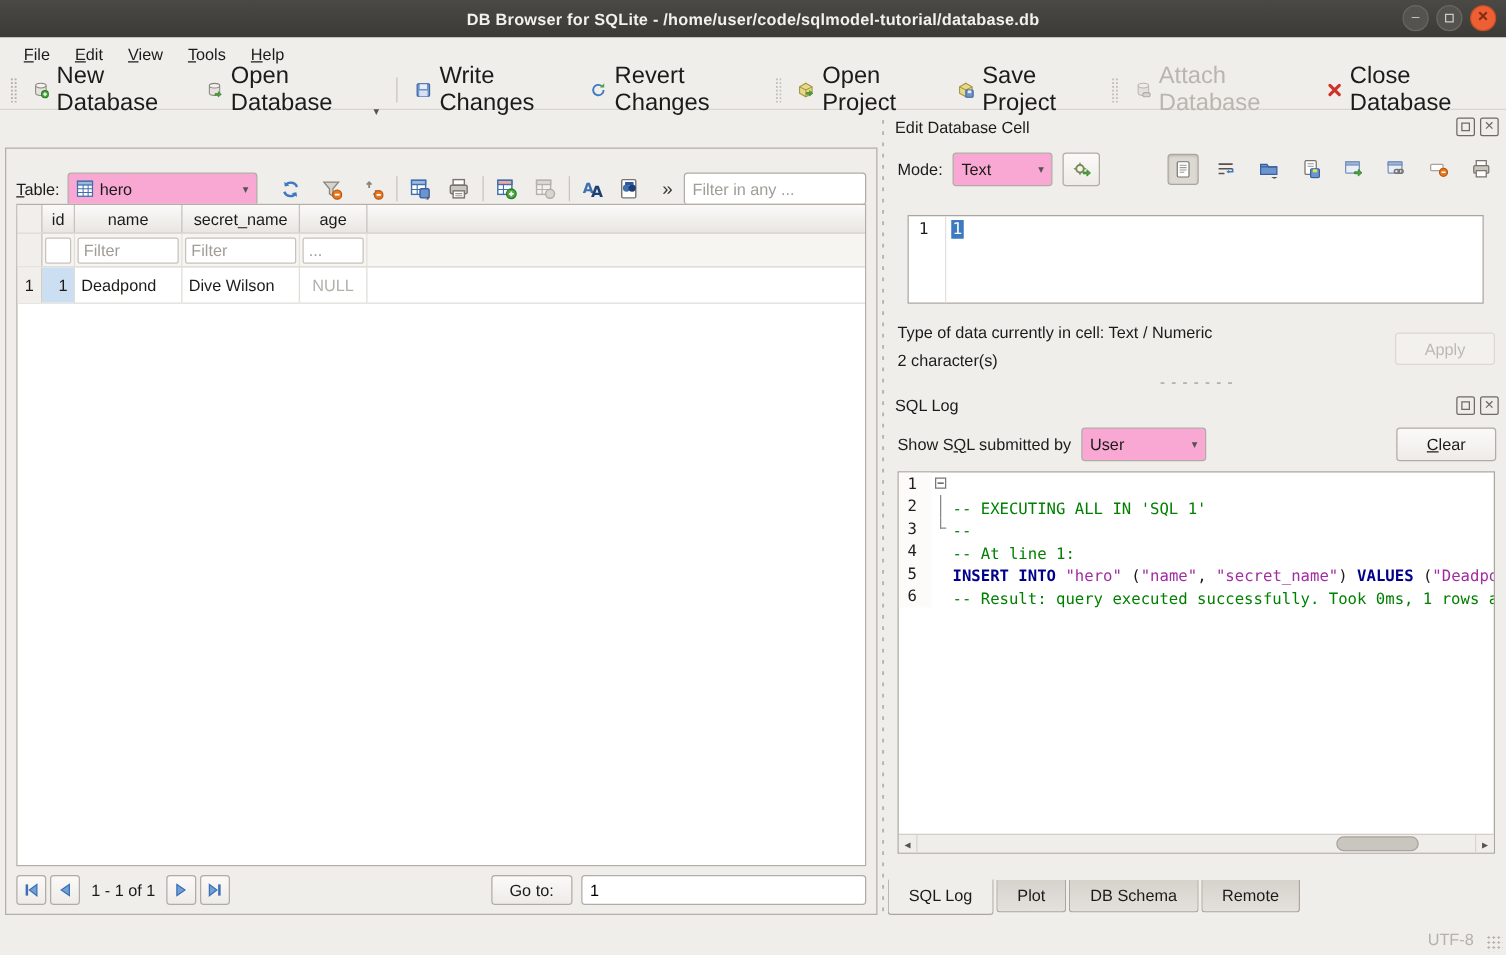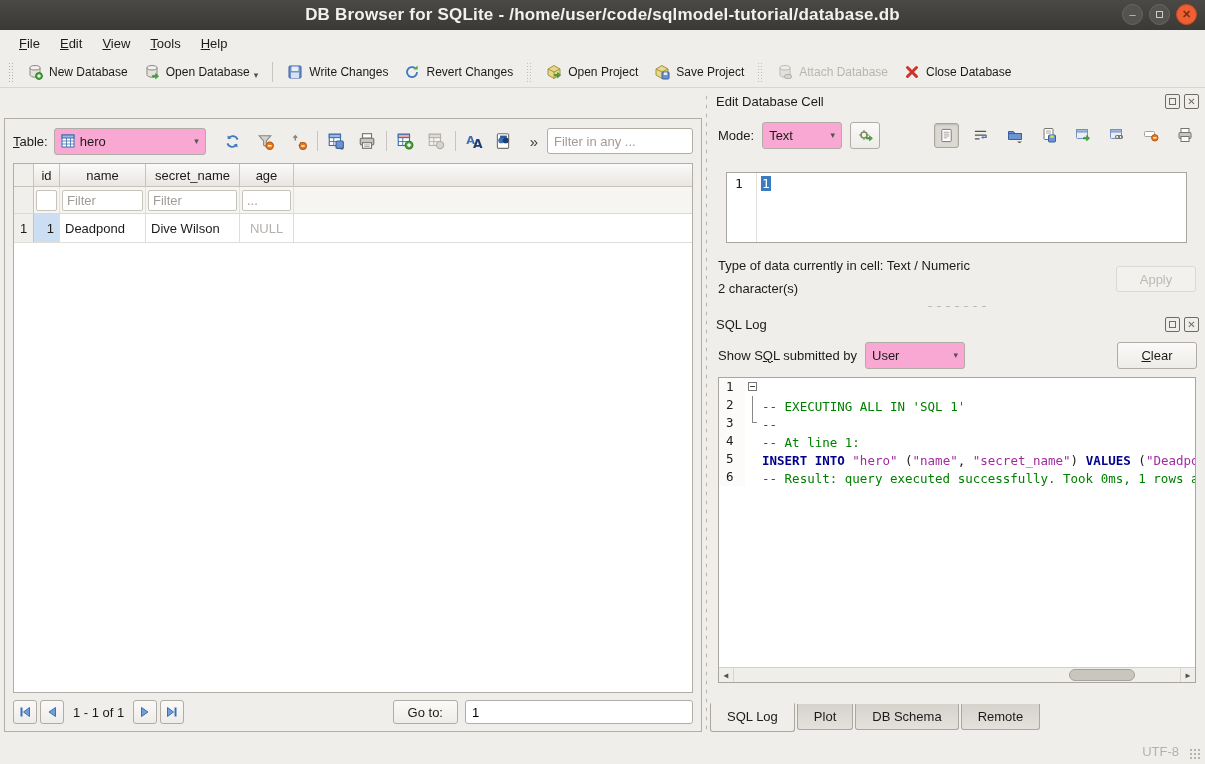--- a/index.html
+++ b/index.html
@@ -3,21 +3,21 @@
 <meta charset="utf-8">
 <style>
   * { margin:0; padding:0; box-sizing:border-box; }
   html,body { width:1205px; height:764px; }
   body { font-family:"Liberation Sans", sans-serif; font-size:13px; color:#1c1b19; background:#f0eeeb; overflow:hidden; }
   .window { position:relative; width:1205px; height:764px; background:#f0eeeb; }
 
   
   .titlebar { position:absolute; left:0; top:0; width:100%; height:30px;
     background:linear-gradient(#4b4945,#3b3a36); display:flex; align-items:center; }
-  .title-text { flex:1; text-align:center; color:#f3f1ee; font-weight:bold; font-size:17px; letter-spacing:.2px; }
+  .title-text { flex:1; text-align:center; color:#f3f1ee; font-weight:bold; font-size:13px; letter-spacing:.2px; }
   .win-controls { position:absolute; right:8px; top:4px; display:flex; gap:6px; }
   .win-btn { width:21px; height:21px; border-radius:50%; display:flex; align-items:center; justify-content:center;
     font-size:11px; line-height:1; cursor:default; }
   .win-btn.gray { background:#55534f; border:1px solid #696762; color:#cfccc7; }
   .win-btn.close { background:#ee5f34; border:1px solid #c14e25; color:#7e2d10; font-weight:bold; }
   .maxi-glyph { width:7px; height:7px; border:1.5px solid #cfccc7; }
 
   
   .menubar { position:absolute; left:0; top:30px; width:100%; height:26px; background:#f0eeeb;
     display:flex; align-items:center; padding-left:10px; gap:2px; }
@@ -25,35 +25,35 @@
   .menu-item u { text-decoration:underline; }
 
   
   .toolbar { position:absolute; left:0; top:56px; width:100%; height:32px; background:#f0eeeb;
     border-bottom:1px solid #d9d5d0; display:flex; align-items:center; padding:0 4px; }
   .tb-handle { width:7px; height:20px; margin:0 4px;
     background-image:radial-gradient(#b4b0a9 34%, transparent 36%); background-size:3px 3px; }
   .tb-sep { width:7px; height:20px; margin:0 5px;
     background-image:radial-gradient(#c2beb7 34%, transparent 36%); background-size:3px 3px; }
   .tb-btn { display:flex; align-items:center; gap:6px; padding:4px 8px; border-radius:3px; position:relative; }
-  .tb-btn span.lbl { font-size:12px; }
+  .tb-btn span.lbl { font-size:19px; }
   .tb-btn.disabled span.lbl { color:#b9b6b0; }
   .tb-caret { font-size:9px; color:#55534f; margin-left:-2px; align-self:flex-end; }
   svg { display:block; }
 
   
   .left-area { position:absolute; left:4px; top:92px; width:698px; height:641px; }
   .tabbar { display:flex; align-items:flex-end; height:27px; }
   .tab { padding:5px 14px 5px; border:1px solid #aba69f; border-bottom:none; background:linear-gradient(#e4e1dc,#d6d2cc);
     margin-right:2px; border-radius:3px 3px 0 0; font-size:13px; height:25px; }
   .tab.active { background:linear-gradient(#fcfbfa,#f3f1ee); height:27px; position:relative; z-index:2; }
   .left-frame { position:absolute; left:0; top:26px; width:698px; height:614px;
     border:1px solid #b3aea7; background:#f0eeeb; z-index:1; }
 
-  .browse-toolbar { position:absolute; left:0; top:6px; width:100%; height:32px; display:flex; align-items:center; padding:0 8px; }
+  .browse-toolbar { position:absolute; left:0; top:16px; width:100%; height:32px; display:flex; align-items:center; padding:0 8px; }
   .fld-label u { text-decoration:underline; }
   .combo { height:27px; background:#f9a8d4; border:1px solid #b1aca5; border-radius:3px;
     display:flex; align-items:center; padding:0 6px; gap:5px; position:relative; }
   .combo .arrow { margin-left:auto; font-size:9px; color:#55534f; padding-left:8px; }
   .combo-table { width:152px; margin-left:6px; }
   .icon-btn { width:25px; height:25px; display:flex; align-items:center; justify-content:center; border-radius:3px; }
   .icon-btn.pressed { background:#dcd8d2; border:1px solid #aaa59e; box-shadow:inset 0 1px 2px rgba(0,0,0,.15); }
   .v-sep { width:1px; height:20px; background:#c8c4be; margin:0 6px; }
   .chevron { font-size:15px; color:#3b3a36; padding:0 4px; }
   .filter-any { margin-left:auto; width:146px; height:26px; border:1px solid #b1aca5; border-radius:3px;

